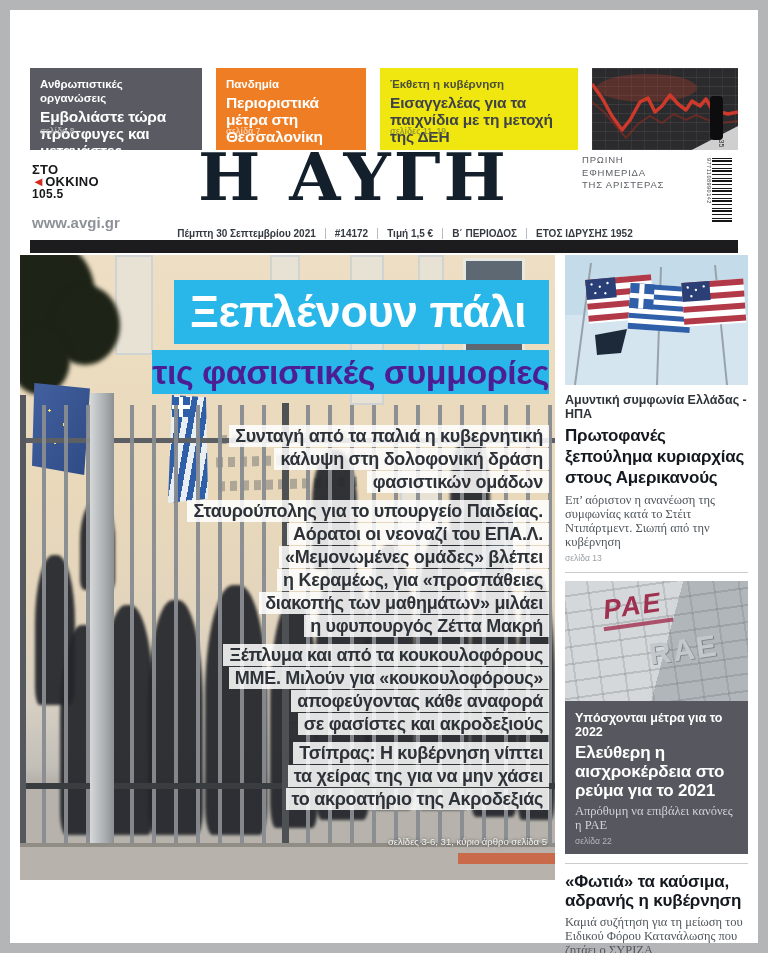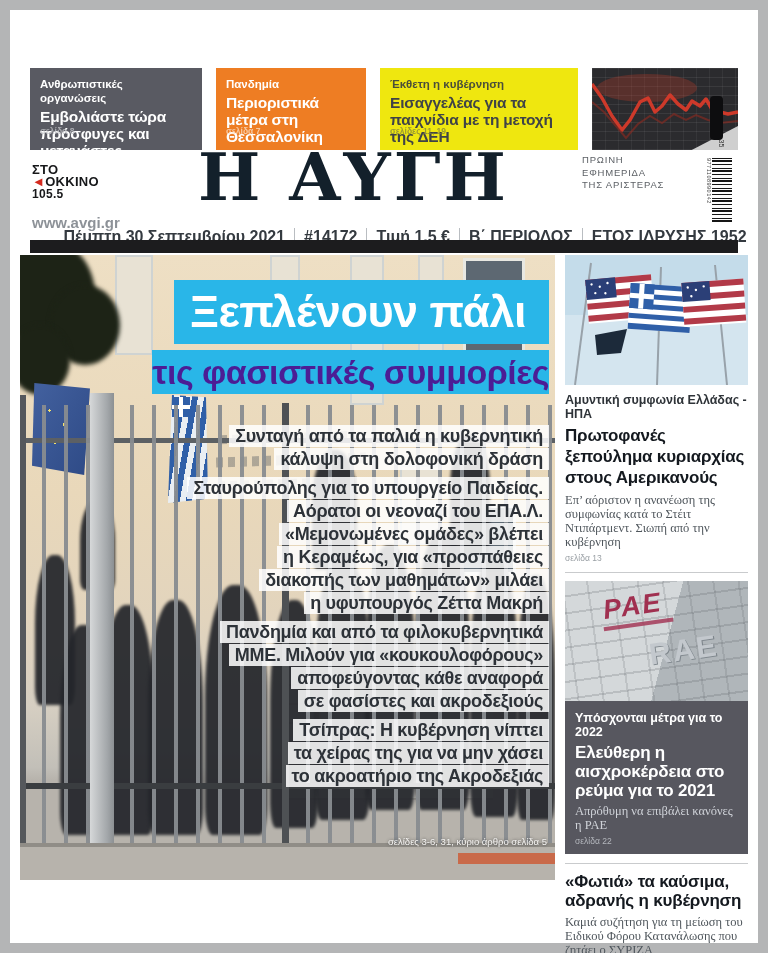--- a/index.html
+++ b/index.html
@@ -35,21 +35,21 @@
   .mh-title{position:absolute;left:168px;top:-2px;width:376px;
      font-family:"DejaVu Serif","Liberation Serif",serif;font-weight:900;font-size:66px;line-height:82px;
      color:#13202b;letter-spacing:3px;}
   .tagline{position:absolute;left:552px;top:16px;font-size:9.5px;line-height:12.5px;color:#5d6166;letter-spacing:.8px;}
   .barcode-wrap{position:absolute;right:4px;top:2px;width:30px;height:96px;}
   .barcode-top{position:absolute;right:8px;top:0;font-size:7px;color:#333;transform:rotate(90deg);}
   .barcode{position:absolute;right:2px;top:16px;width:20px;height:66px;
      background:repeating-linear-gradient(0deg,#161616 0 2px,#fdfdfd 2px 3px,#161616 3px 4px,#fdfdfd 4px 7px,#161616 7px 8px,#fdfdfd 8px 10px);}
   .barcode-num{position:absolute;right:22px;top:18px;font-size:5.5px;color:#444;writing-mode:vertical-rl;letter-spacing:.5px;}
   .dateline{position:absolute;left:160px;top:90px;width:430px;display:flex;justify-content:center;}
-  .dl-item{font-size:16px;font-weight:700;color:#343a40;padding:0 9px;white-space:nowrap;}
+  .dl-item{font-size:10px;font-weight:700;color:#343a40;padding:0 9px;white-space:nowrap;}
   .dl-item + .dl-item{border-left:1px solid #b9bdc1;}
 
   .blackbar{position:absolute;left:20px;top:230px;width:708px;height:13px;background:#1c1c1e;}
 
   
   .photo{position:absolute;left:10px;top:245px;width:535px;height:625px;overflow:hidden;
      background:linear-gradient(180deg,#eedfc4 0%,#e9d8ba 38%,#e2d4bd 58%,#d6cfc2 72%,#c2bfb8 82%,#b7b3ac 84%);}
   .win{position:absolute;background:#e8e2d4;box-shadow:inset 0 0 0 2px #cfd3d2;}
   .win.dark{background:#5d6872;box-shadow:inset 0 0 0 3px #e8e8e2;}
   .tree{position:absolute;background:#1d2316;border-radius:50%;filter:blur(2px);}
@@ -226,31 +226,32 @@
 
     <div class="headline-wrap">
       <span class="hl1">Ξεπλένουν πάλι</span><br>
       <span class="hl2">τις φασιστικές συμμορίες</span>
     </div>
 
     <div class="deck">
       <p class="deck-para">
         <span class="deck-row"><span class="deck-line">Συνταγή από τα παλιά η κυβερνητική</span></span>
         <span class="deck-row"><span class="deck-line">κάλυψη στη δολοφονική δράση</span></span>
+        <span class="deck-row"><span class="deck-line">φασιστικών ομάδων</span></span>
       </p>
       <p class="deck-para">
         <span class="deck-row"><span class="deck-line">Σταυρούπολης για το υπουργείο Παιδείας.</span></span>
         <span class="deck-row"><span class="deck-line">Αόρατοι οι νεοναζί του ΕΠΑ.Λ.</span></span>
         <span class="deck-row"><span class="deck-line">«Μεμονωμένες ομάδες» βλέπει</span></span>
         <span class="deck-row"><span class="deck-line">η Κεραμέως, για «προσπάθειες</span></span>
         <span class="deck-row"><span class="deck-line">διακοπής των μαθημάτων» μιλάει</span></span>
         <span class="deck-row"><span class="deck-line">η υφυπουργός Ζέττα Μακρή</span></span>
       </p>
       <p class="deck-para">
-        <span class="deck-row"><span class="deck-line">Πανδημία και από τα φιλοκυβερνητικά</span></span>
+        <span class="deck-row"><span class="deck-line">Ξέπλυμα και από τα κουκουλοφόρους</span></span>
         <span class="deck-row"><span class="deck-line">ΜΜΕ. Μιλούν για «κουκουλοφόρους»</span></span>
         <span class="deck-row"><span class="deck-line">αποφεύγοντας κάθε αναφορά</span></span>
         <span class="deck-row"><span class="deck-line">σε φασίστες και ακροδεξιούς</span></span>
       </p>
       <p class="deck-para">
         <span class="deck-row"><span class="deck-line">Τσίπρας: Η κυβέρνηση νίπτει</span></span>
         <span class="deck-row"><span class="deck-line">τα χείρας της για να μην χάσει</span></span>
         <span class="deck-row"><span class="deck-line">το ακροατήριο της Ακροδεξιάς</span></span>
       </p>
     </div>

